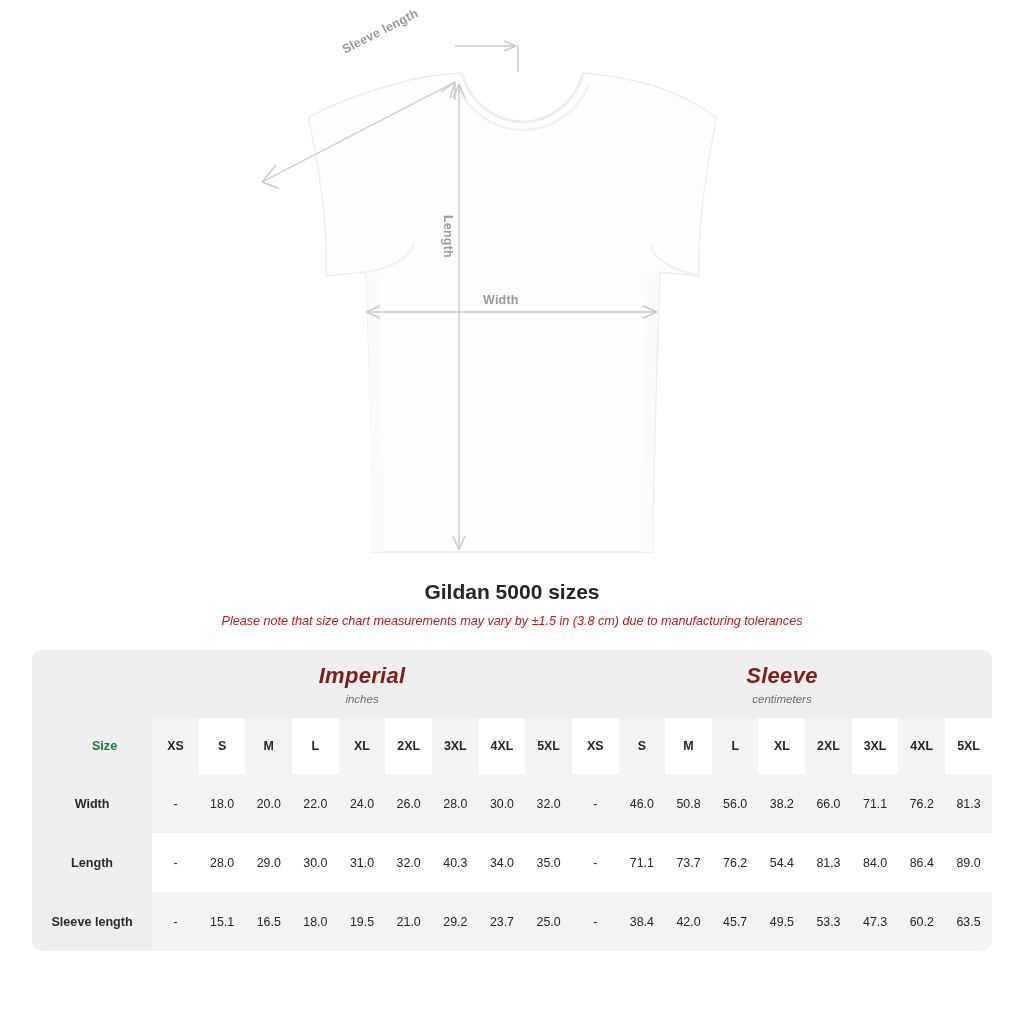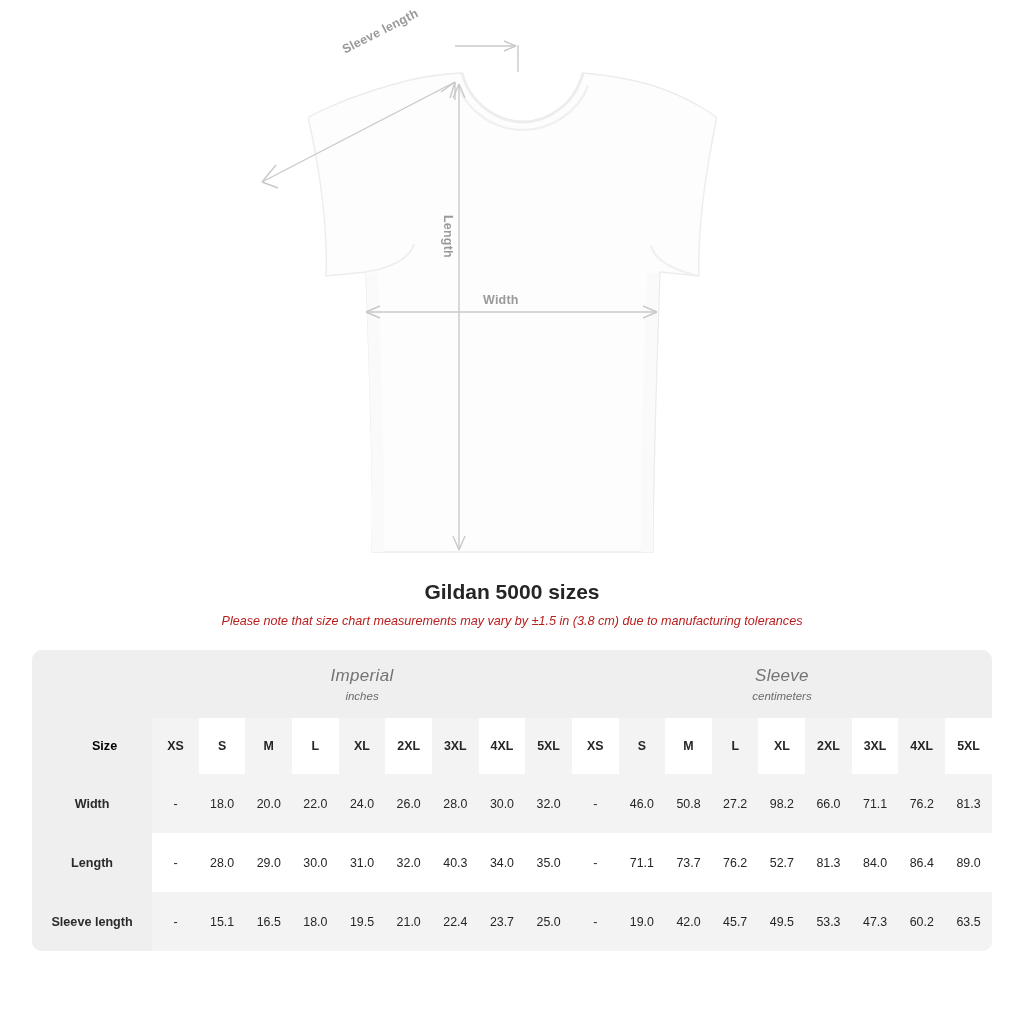--- a/index.html
+++ b/index.html
@@ -94,24 +94,24 @@
     color: #262626;
     border: none;
     padding: 0;
   }
   .unit-row td {
     background: #efefef;
     height: 68px;
     padding-top: 6px;
   }
   .unit-name {
-    font-size: 17px;
+    font-size: 22px;
     font-style: italic;
-    font-weight: normal;
-    color: #737373;
+    font-weight: bold;
+    color: #7f1d1d;
     letter-spacing: .3px;
   }
   .unit-sub {
     display: block;
     margin-top: 4px;
     font-size: 11.5px;
     font-style: italic;
     color: #6b6b6b;
     font-weight: normal;
     text-align: center;
@@ -119,21 +119,21 @@
 
   .head-row td {
     height: 56px;
     font-weight: bold;
     color: #3a3a3a;
     background: #ffffff;
   }
   .head-row td.corner {
     background: #efefef;
     font-weight: bold;
-    color: #000000;
+    color: #15803d;
     font-size: 12.6px;
     padding-left: 25px;
   }
   .head-row td.tick { background: #f3f3f3; }
 
   .data-row td { height: 59px; }
   .data-row .rowlabel {
     background: #efefef;
     font-weight: bold;
     color: #2b2b2b;
@@ -285,22 +285,22 @@
           <td>20.0</td>
           <td>22.0</td>
           <td>24.0</td>
           <td>26.0</td>
           <td>28.0</td>
           <td>30.0</td>
           <td>32.0</td>
           <td>-</td>
           <td>46.0</td>
           <td>50.8</td>
-          <td>27.2</td>
-          <td>98.2</td>
+          <td>56.0</td>
+          <td>38.2</td>
           <td>66.0</td>
           <td>71.1</td>
           <td>76.2</td>
           <td>81.3</td>
         </tr>
 
         <tr class="data-row row-plain">
           <td class="rowlabel">Length</td>
           <td>-</td>
           <td>28.0</td>
@@ -308,40 +308,40 @@
           <td>30.0</td>
           <td>31.0</td>
           <td>32.0</td>
           <td>40.3</td>
           <td>34.0</td>
           <td>35.0</td>
           <td>-</td>
           <td>71.1</td>
           <td>73.7</td>
           <td>76.2</td>
-          <td>52.7</td>
+          <td>54.4</td>
           <td>81.3</td>
           <td>84.0</td>
           <td>86.4</td>
           <td>89.0</td>
         </tr>
 
         <tr class="data-row row-shade">
           <td class="rowlabel">Sleeve length</td>
           <td>-</td>
           <td>15.1</td>
           <td>16.5</td>
           <td>18.0</td>
           <td>19.5</td>
           <td>21.0</td>
-          <td>22.4</td>
+          <td>29.2</td>
           <td>23.7</td>
           <td>25.0</td>
           <td>-</td>
-          <td>19.0</td>
+          <td>38.4</td>
           <td>42.0</td>
           <td>45.7</td>
           <td>49.5</td>
           <td>53.3</td>
           <td>47.3</td>
           <td>60.2</td>
           <td>63.5</td>
         </tr>
       </tbody>
     </table>

